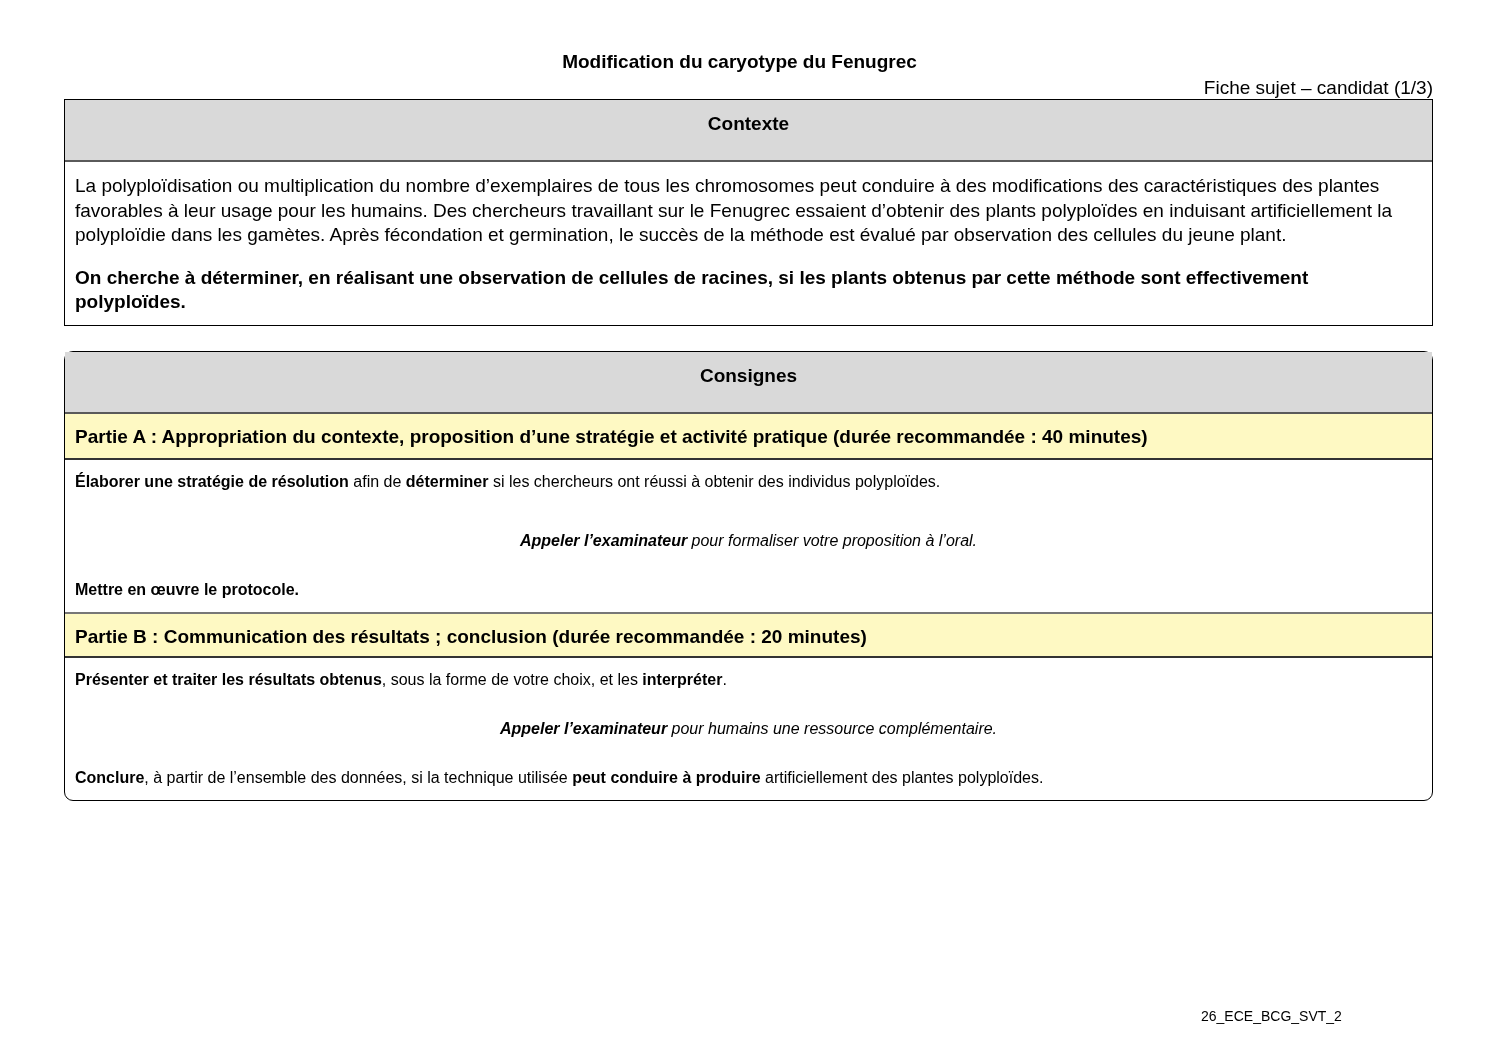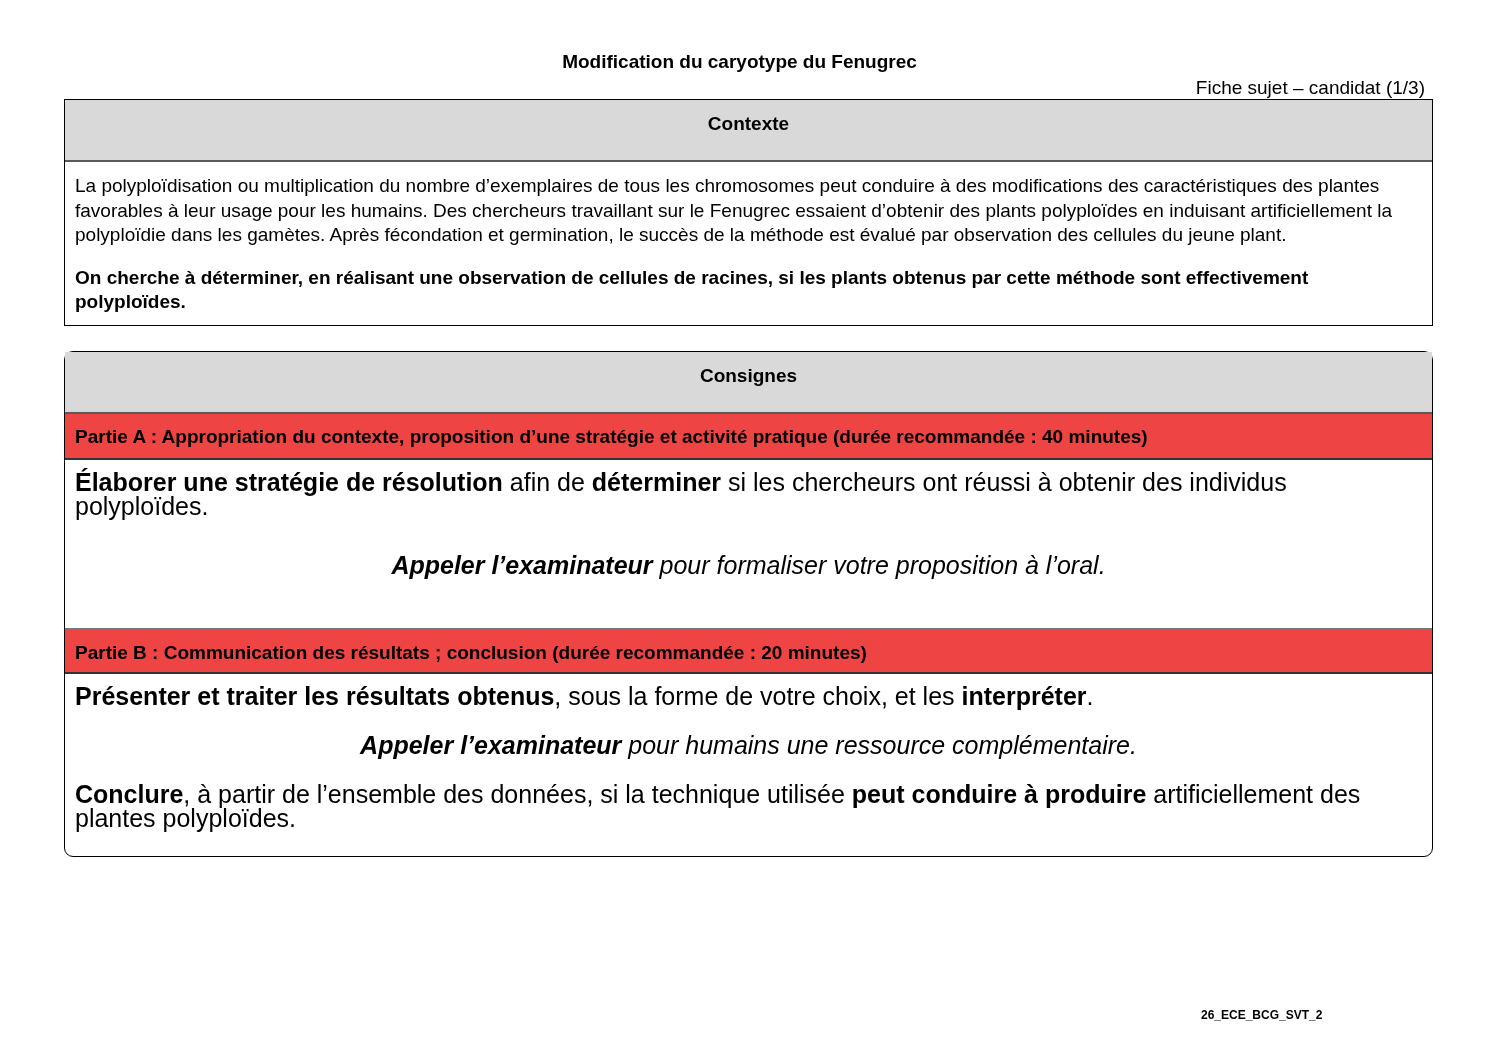--- a/index.html
+++ b/index.html
@@ -8,54 +8,54 @@
       position: relative;
       font-family: "Liberation Sans", sans-serif;
       color: #000;
       overflow: hidden;
     }
     .title {
       position: absolute; top: 51px; left: 0; width: 1479px;
       text-align: center; font-weight: bold; font-size: 19px;
     }
     .subtitle {
-      position: absolute; top: 77px; right: 72px;
+      position: absolute; top: 77px; right: 64px;
       font-size: 19px;
     }
     .box {
       position: absolute; left: 64px; width: 1369px;
       border: 1px solid #000;
     }
     .box.contexte { top: 99px; }
     .box.consignes { top: 351px; border-radius: 9px; }
     .hdr {
       background: #d9d9d9; text-align: center; font-weight: bold; font-size: 19px;
       height: 62px; line-height: 47px;
       border-bottom: 2px solid #5a5a5a;
     }
     .part-hdr {
-      background: #ef4444; font-weight: bold; font-size: 19px;
+      background: #fef9c3; font-weight: bold; font-size: 19px;
       height: 46px; line-height: 46px; padding-left: 10px;
       border-bottom: 2px solid #333;
     }
     .part-hdr.b { border-top: 2px solid #777; }
     .ctx-body { padding: 12px 10px 10px 10px; font-size: 19px; line-height: 24.5px; }
     .ctx-body p + p { margin-top: 18px; }
-    .part-body { padding: 10px 10px 26px 10px; font-size: 25px; line-height: 24px; }
+    .part-body { padding: 10px 10px 10px 10px; font-size: 16px; line-height: 24px; }
     .part-body .line { min-height: 24px; }
     .part-body .center { text-align: center; }
     .gap-a { height: 35px; }
     .gap-b { height: 25px; }
     .gap-c { height: 25px; }
     .gap-d { height: 25px; }
     b { font-weight: bold; }
     i { font-style: italic; margin-top: 8px; }
     .footer {
       position: absolute; top: 1008px; left: 1201px;
-      font-weight: bold; font-size: 12px;
+      font-weight: normal; font-size: 14px;
     }
   </style>
 </head>
 <body>
 
 <div class="title">Modification du caryotype du Fenugrec</div>
 <div class="subtitle">Fiche sujet – candidat (1/3)</div>
 
 <section class="box contexte">
   <div class="hdr">Contexte</div>
@@ -71,20 +71,23 @@
   <div class="part-hdr">Partie A : Appropriation du contexte, proposition d’une stratégie et activité pratique (durée recommandée : 40 minutes)</div>
   <div class="part-body">
     <div class="line">
       <b>Élaborer une stratégie de résolution</b><span> afin de </span><b>déterminer</b><span> si les chercheurs ont réussi à obtenir des individus polyploïdes.</span>
     </div>
     <div class="gap-a"></div>
     <div class="line center">
       <i><b>Appeler l’examinateur</b><span> pour formaliser votre proposition à l’oral.</span></i>
     </div>
     <div class="gap-b"></div>
+    <div class="line">
+      <b>Mettre en œuvre le protocole.</b>
+    </div>
   </div>
 
   <div class="part-hdr b">Partie B : Communication des résultats ; conclusion (durée recommandée : 20 minutes)</div>
   <div class="part-body">
     <div class="line">
       <b>Présenter et traiter les résultats obtenus</b><span>, sous la forme de votre choix, et les </span><b>interpréter</b><span>.</span>
     </div>
     <div class="gap-c"></div>
     <div class="line center">
       <i><b>Appeler l’examinateur</b><span> pour humains une ressource complémentaire.</span></i>

